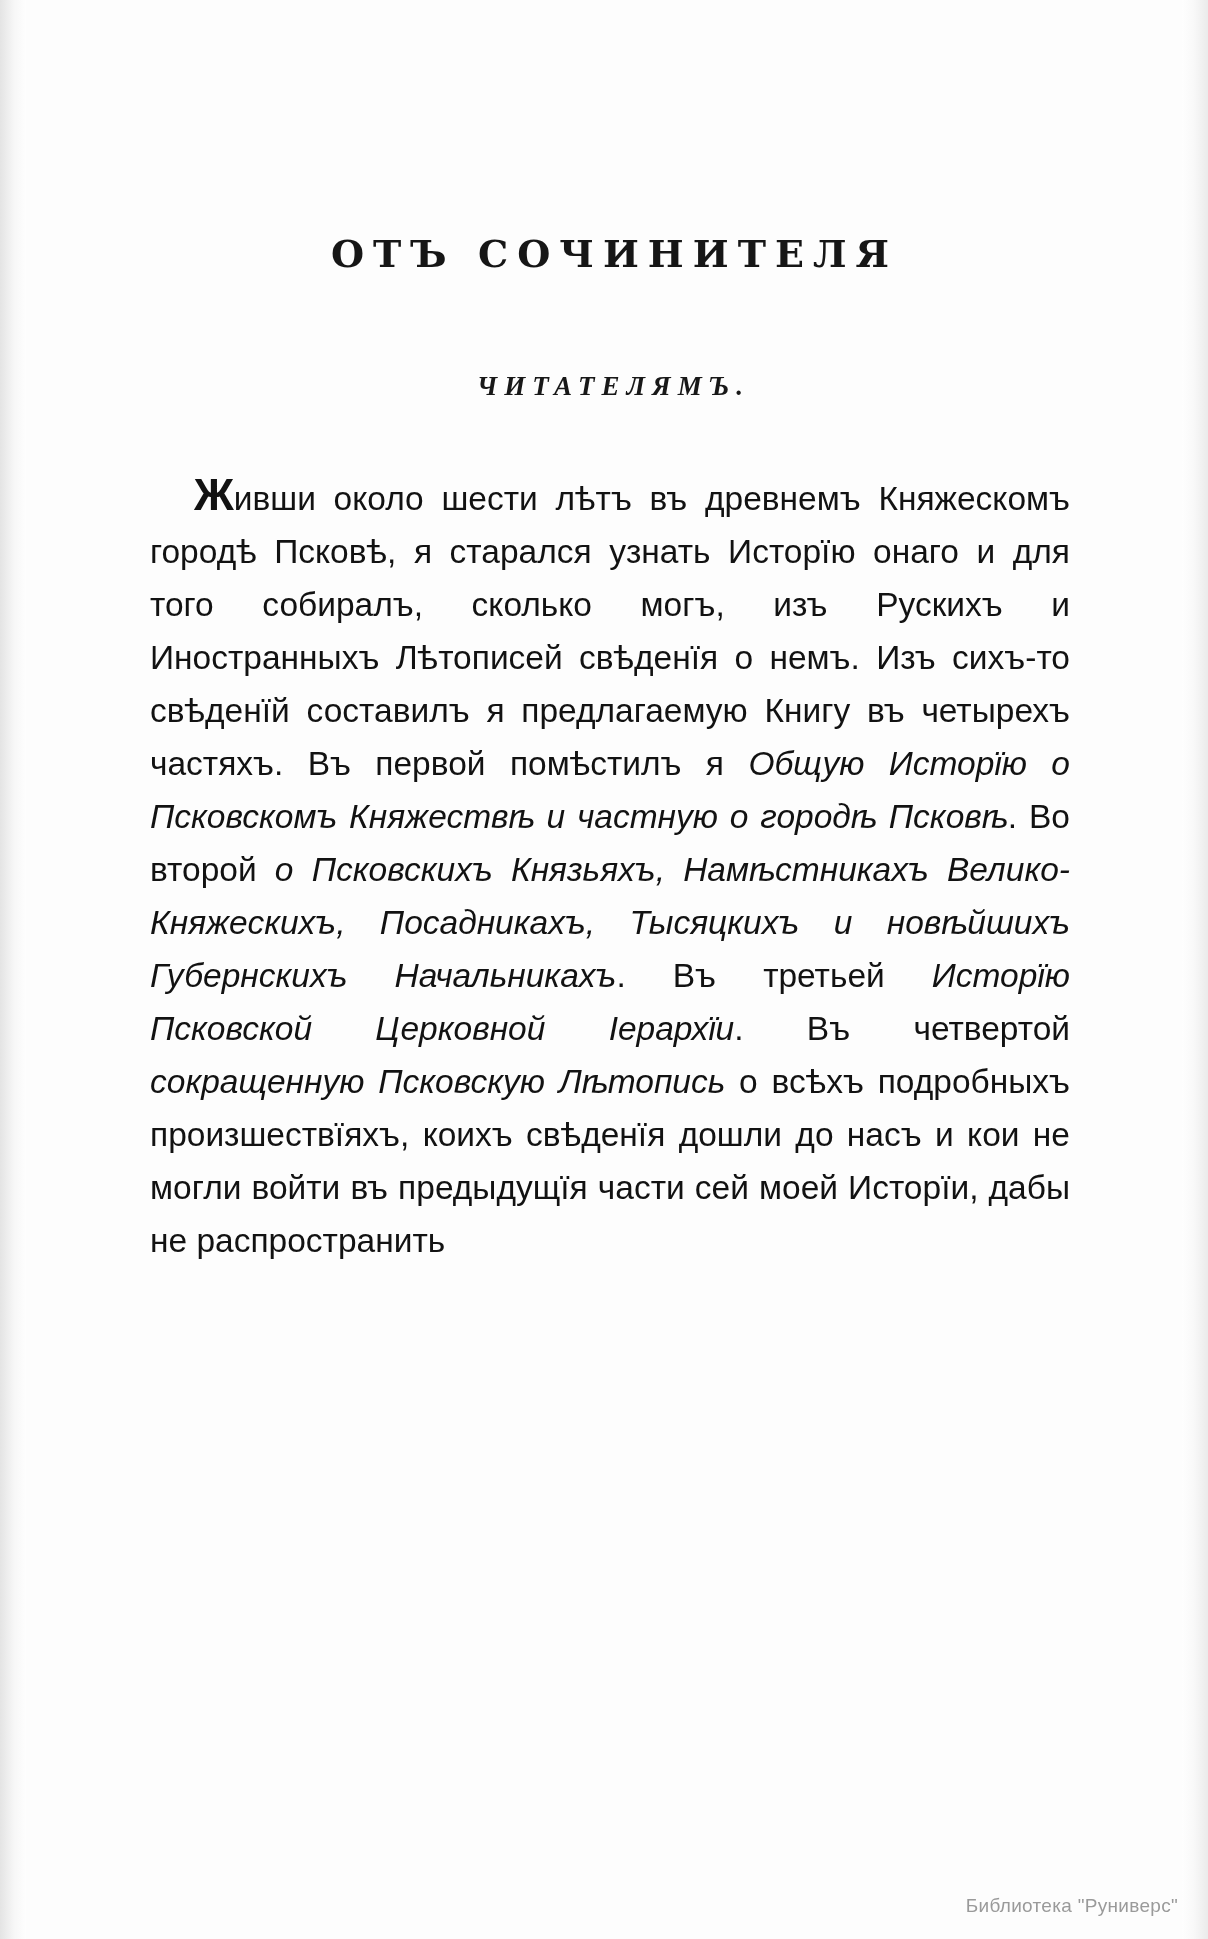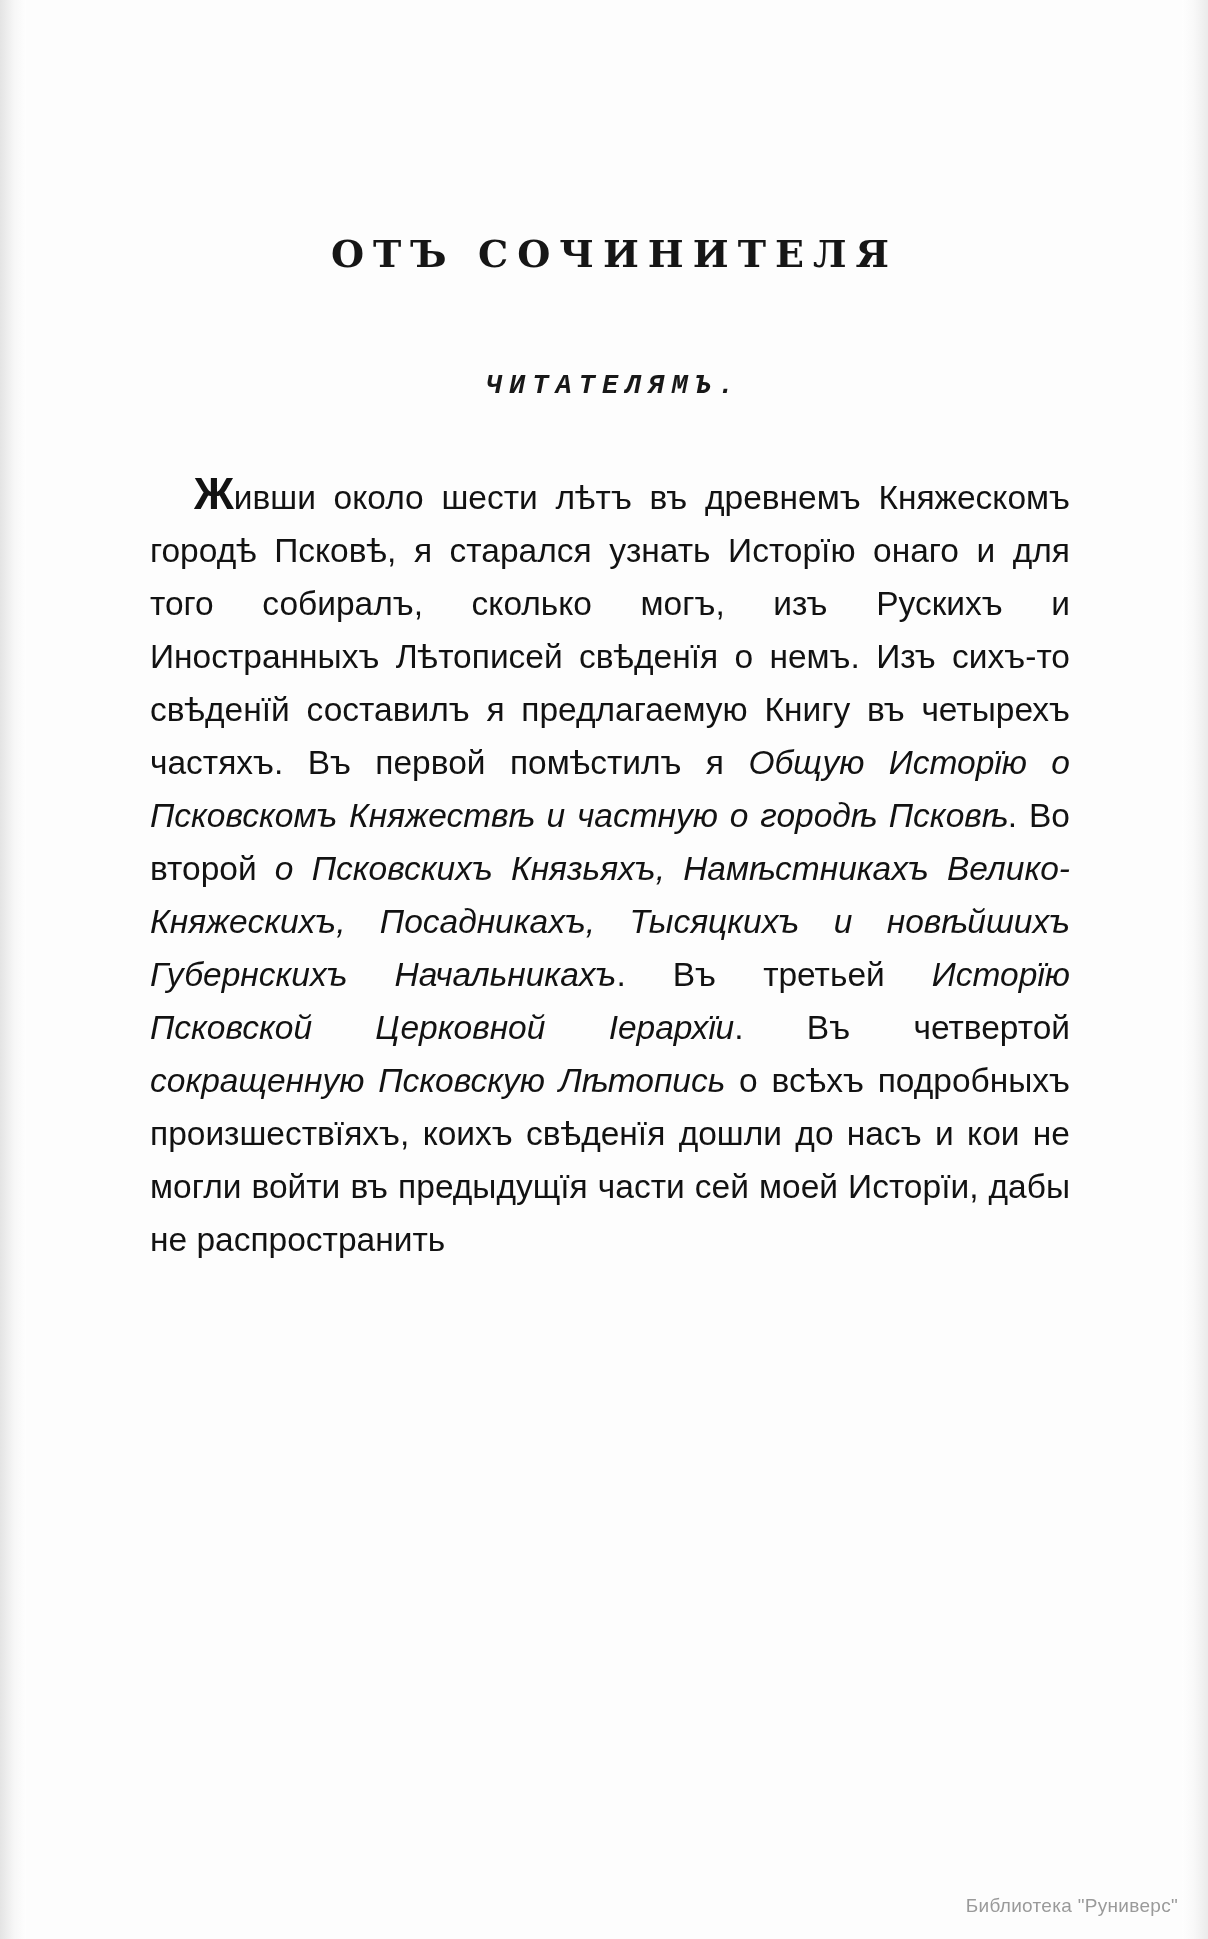--- a/index.html
+++ b/index.html
@@ -60,21 +60,21 @@
     padding-left: 9px;
     color: #161616;
   }
 
   .heading-sub {
     text-align: center;
     font-size: 27px;
     letter-spacing: 7px;
     font-weight: 700;
     font-style: italic;
-    font-family: Liberation Mono, monospace;
+    font-family: Liberation Serif, serif;
     margin: 95px 0 0 0;
     padding-left: 7px;
     color: #181818;
   }
 
   .body-text {
     margin-top: 70px;
     font-size: 33.5px;
     line-height: 53px;
     text-align: justify;

